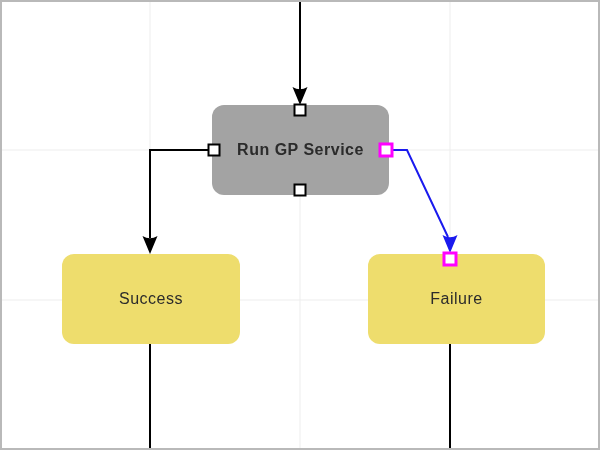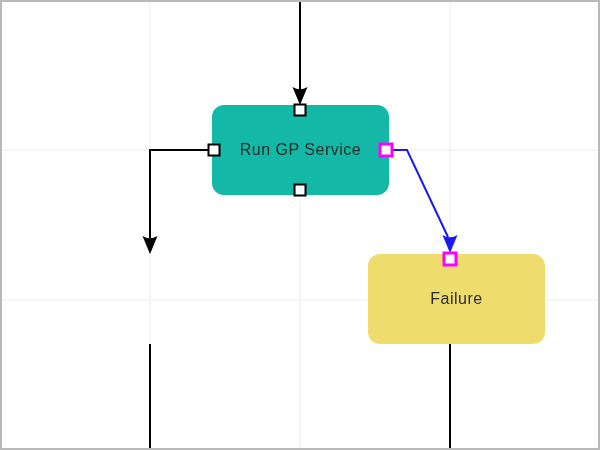--- a/index.html
+++ b/index.html
@@ -50,22 +50,25 @@
 
   <svg class="layer grid-layer" width="600" height="450">
     <line x1="150" y1="0" x2="150" y2="450" stroke="#ededed" stroke-width="1"></line>
     <line x1="300" y1="0" x2="300" y2="450" stroke="#ededed" stroke-width="1"></line>
     <line x1="450" y1="0" x2="450" y2="450" stroke="#ededed" stroke-width="1"></line>
     <line x1="0" y1="150" x2="600" y2="150" stroke="#ededed" stroke-width="1"></line>
     <line x1="0" y1="300" x2="600" y2="300" stroke="#ededed" stroke-width="1"></line>
   </svg>
 
   <div class="layer nodes-layer">
-    <div class="node" id="node-run-gp" style="background: #14b8a6;">
+    <div class="node" id="node-run-gp" style="background: #a3a3a3; font-weight: bold;">
       <span class="node-label">Run GP Service</span>
+    </div>
+    <div class="node" id="node-success" style="background: rgb(238, 221, 109);">
+      <span class="node-label">Success</span>
     </div>
     <div class="node" id="node-failure" style="background: rgb(238, 221, 109);">
       <span class="node-label">Failure</span>
     </div>
   </div>
 
   <svg class="layer edge-layer" width="600" height="450">
 
     <g>
       <line x1="300" y1="0" x2="300" y2="90" stroke-width="2" stroke="#000000"></line>

